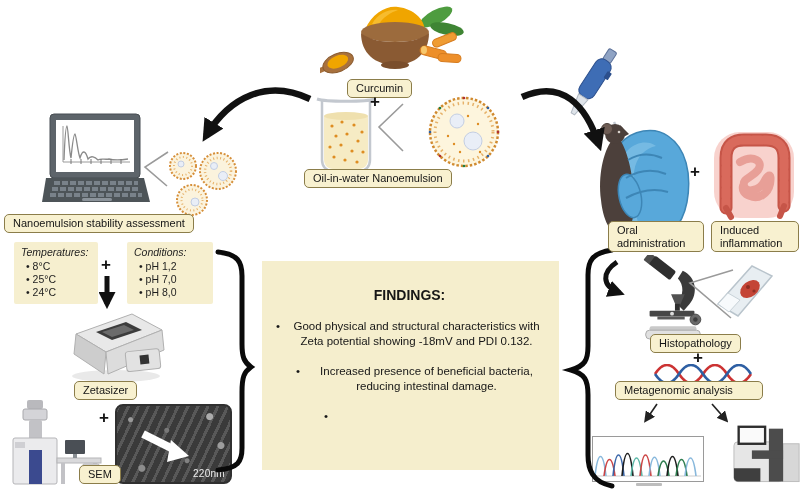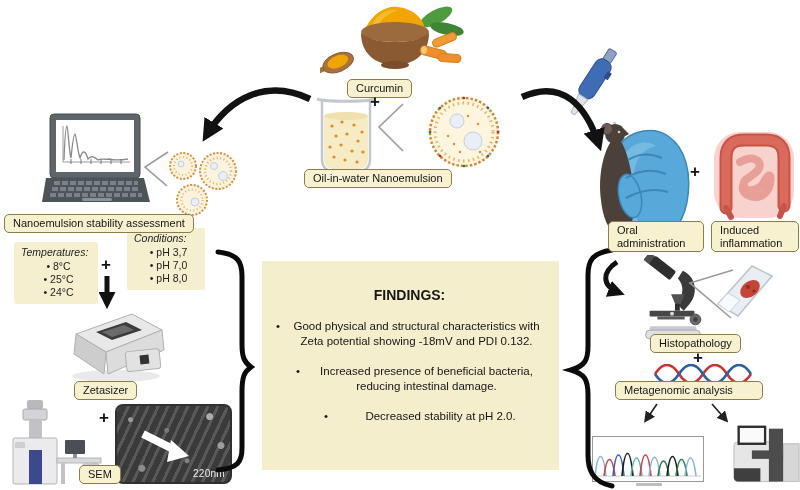--- a/index.html
+++ b/index.html
@@ -5,21 +5,21 @@
   html,body{margin:0;padding:0;}
   body{width:800px;height:490px;position:relative;background:#ffffff;overflow:hidden;
        font-family:"Liberation Sans",sans-serif;color:#161616;}
   svg{display:block;}
   .label{position:absolute;background:#f8f1d0;border:1.5px solid #8b7d4a;border-radius:5px;
          font-size:11px;line-height:1.15;color:#151515;padding:2px 8px;
          box-sizing:border-box;z-index:6;}
   .panel{position:absolute;background:#f6efcf;font-size:10.5px;color:#1e1e1e;padding:4px 7px;
          box-sizing:border-box;border-radius:2px;z-index:4;line-height:1.25;}
   .panel .ttl{margin-bottom:1px;font-style:italic;}
-  .panel .bull{padding-left:5px;white-space:nowrap;text-align:center;}
+  .panel .bull{padding-left:5px;white-space:nowrap;}
   .plus{position:absolute;width:22px;height:22px;display:flex;align-items:center;justify-content:center;
         font-weight:bold;font-size:17px;color:#141414;z-index:6;}
   .findings{position:absolute;left:262px;top:261px;width:297px;height:209px;background:#f5eecd;
             box-sizing:border-box;padding:26px 16px 10px 14px;z-index:3;}
   .findings .ft{text-align:center;font-weight:bold;font-size:14px;margin-bottom:16px;}
   .fbul{display:flex;margin-bottom:15px;font-size:11.5px;line-height:1.3;}
   .fbul .dot{width:14px;flex:0 0 14px;}
   .fbul .ftext{flex:1;text-align:center;}
   .micrograph{position:absolute;left:115px;top:404px;width:117px;height:80px;border-radius:8px;
      border:2px solid #303030;box-sizing:border-box;z-index:4;background-color:#4c4c4c;
@@ -297,23 +297,23 @@
   <span>Nanoemulsion stability assessment</span>
 </div>
 
 <div class="panel" style="left:14px;top:242px;width:84px;height:62px">
   <div class="ttl">Temperatures:</div>
   <div class="bull"><span>•</span> <span>8°C</span></div>
   <div class="bull"><span>•</span> <span>25°C</span></div>
   <div class="bull"><span>•</span> <span>24°C</span></div>
 </div>
 
-<div class="panel" style="left:127px;top:228px;width:78px;height:62px">
+<div class="panel" style="left:127px;top:242px;width:86px;height:62px">
   <div class="ttl">Conditions:</div>
-  <div class="bull"><span>•</span> <span>pH 3,7</span></div>
+  <div class="bull"><span>•</span> <span>pH 1,2</span></div>
   <div class="bull"><span>•</span> <span>pH 7,0</span></div>
   <div class="bull"><span>•</span> <span>pH 8,0</span></div>
 </div>
 
 <div class="label" style="left:74px;top:381px">
   <span>Zetasizer</span>
 </div>
 
 <div class="label" style="left:79px;top:465px">
   <span>SEM</span>
@@ -324,21 +324,20 @@
   <div class="fbul">
     <span class="dot">•</span>
     <span class="ftext">Good physical and structural characteristics with Zeta potential showing -18mV and PDI 0.132.</span>
   </div>
   <div class="fbul">
     <span class="dot" style="padding-left:20px">•</span>
     <span class="ftext">Increased presence of beneficial bacteria, reducing intestinal damage.</span>
   </div>
   <div class="fbul">
     <span class="dot" style="padding-left:48px">•</span>
-    <span class="ftext">Decreased stability at pH 2.0.</span>
   </div>
 </div>
 
 <div class="label" style="left:608px;top:221px;width:96px">
   <span>Oral administration</span>
 </div>
 
 <div class="label" style="left:711px;top:221px;width:88px">
   <span>Induced inflammation</span>
 </div>

